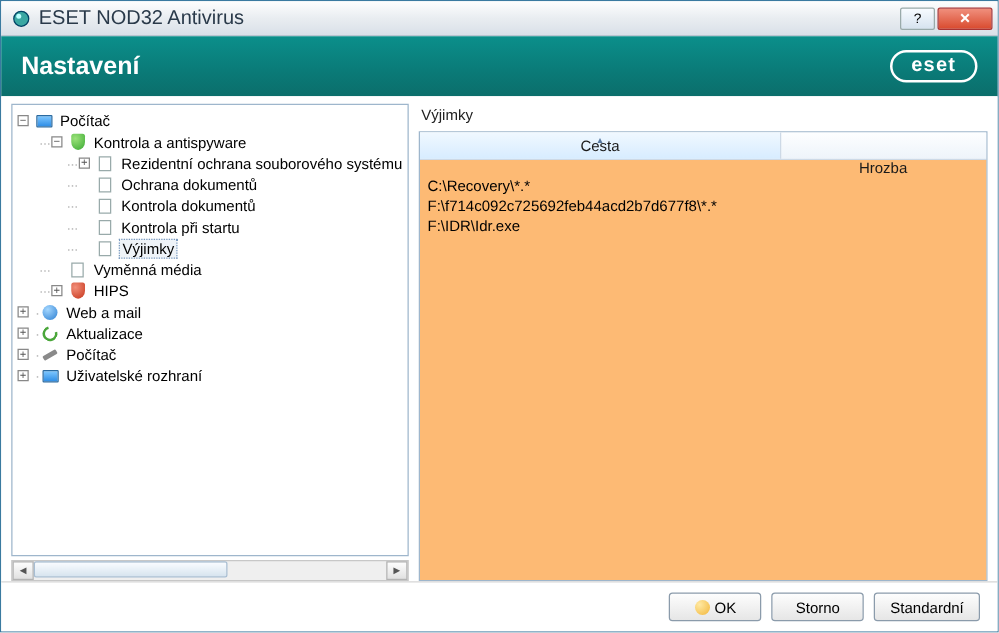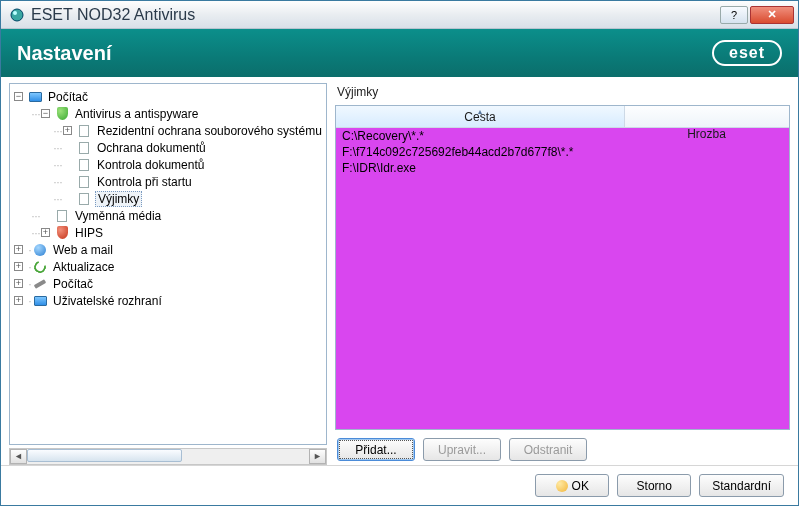--- a/index.html
+++ b/index.html
@@ -44,21 +44,21 @@
 .hscroll .thumb { position: absolute; left: 0; top: 0; height: 13px; width: 55%; background: linear-gradient(to bottom,#fafcff,#d7e4ef); border: 1px solid #a8bed3; border-radius: 2px; }
 
 .right-panel { flex: 1; display: flex; flex-direction: column; min-width: 0; }
 .sect { margin: 2px 0 6px 2px; color: #222; }
 .grid { flex: 1; border: 1px solid #9eb6cc; display: flex; flex-direction: column; }
 .ghead { display: flex; height: 22px; background: linear-gradient(to bottom,#fdfeff,#eef4fa); border-bottom: 1px solid #cdd9e6; }
 .gh { border-right: 1px solid #cdd9e6; display: flex; align-items: center; justify-content: center; color: #1a1a1a; position: relative; }
 .gh.path { flex: 0 0 289px; background: linear-gradient(to bottom,#f0f8ff,#d7ecff); }
 .gh.threat { flex: 1; margin-top: 28px; }
 .sortmark { position: absolute; top: 1px; font-size: 8px; color: #5a7aa0; }
-.gbody { flex: 1; padding: 0 6px; background: #d946ef; overflow: hidden; }
+.gbody { flex: 1; padding: 13px 6px; background: #fdba74; overflow: hidden; }
 .row { height: 16px; display: flex; align-items: center; }
 .row .c1 { flex: 0 0 289px; white-space: nowrap; overflow: hidden; }
 
 .btnrow { display: flex; gap: 8px; padding: 8px 2px 4px 2px; }
 .btn { min-width: 78px; height: 23px; padding: 0 12px; border: 1px solid #8b9bab; border-radius: 3px; background: linear-gradient(to bottom,#fdfdfd,#e6e6e6); color: #000; cursor: pointer; }
 .btn.disabled { color: #9a9a9a; cursor: default; }
 .btn.focus { outline: 1px dotted #555; outline-offset: -3px; border-color: #4b8bd8; box-shadow: 0 0 0 1px #9fc7f0 inset; }
 
 .footer { height: 40px; display: flex; align-items: center; justify-content: flex-end; gap: 8px; padding: 0 14px; border-top: 1px solid #d6d6d6; background: #fff; }
 .footer .btn { min-width: 74px; }
@@ -100,21 +100,21 @@
             </span>
           <span class="nlabel">Počítač</span>
         </div>
 
         <div class="node" style="padding-left:18px">
           <span class="dots">···</span>
           <span class="tw">−</span>
           <span class="nic">
               <span class="shield-g"></span>
             </span>
-          <span class="nlabel">Antivirus a antispyware</span>
+          <span class="nlabel">Kontrola a antispyware</span>
         </div>
 
         <div class="node" style="padding-left:40px">
           <span class="dots">···</span>
           <span class="tw">+</span>
           <span class="nic">
               <span class="file"></span>
             </span>
           <span class="nlabel">Rezidentní ochrana souborového systému</span>
         </div>
@@ -233,25 +233,20 @@
             <span class="c1">F:\f714c092c725692feb44acd2b7d677f8\*.*</span>
             <span></span>
           </div>
           <div class="row">
             <span class="c1">F:\IDR\Idr.exe</span>
             <span></span>
           </div>
         </div>
       </div>
 
-      <div class="btnrow">
-        <button class="btn focus">Přidat...</button>
-        <button class="btn disabled">Upravit...</button>
-        <button class="btn disabled">Odstranit</button>
-      </div>
     </div>
 
   </div>
 
   <div class="footer">
     <button class="btn"><span class="okico"></span><span>OK</span></button>
     <button class="btn">Storno</button>
     <button class="btn">Standardní</button>
   </div>
 

